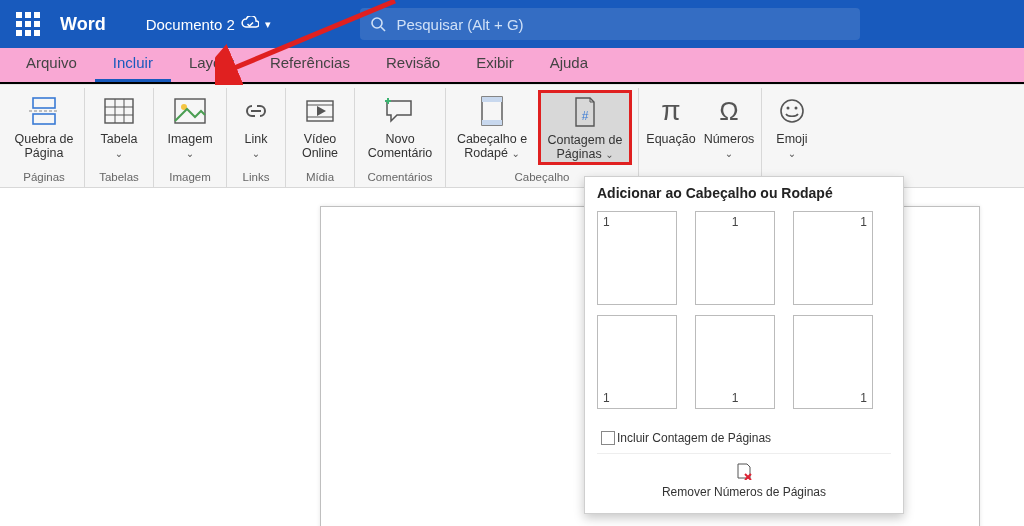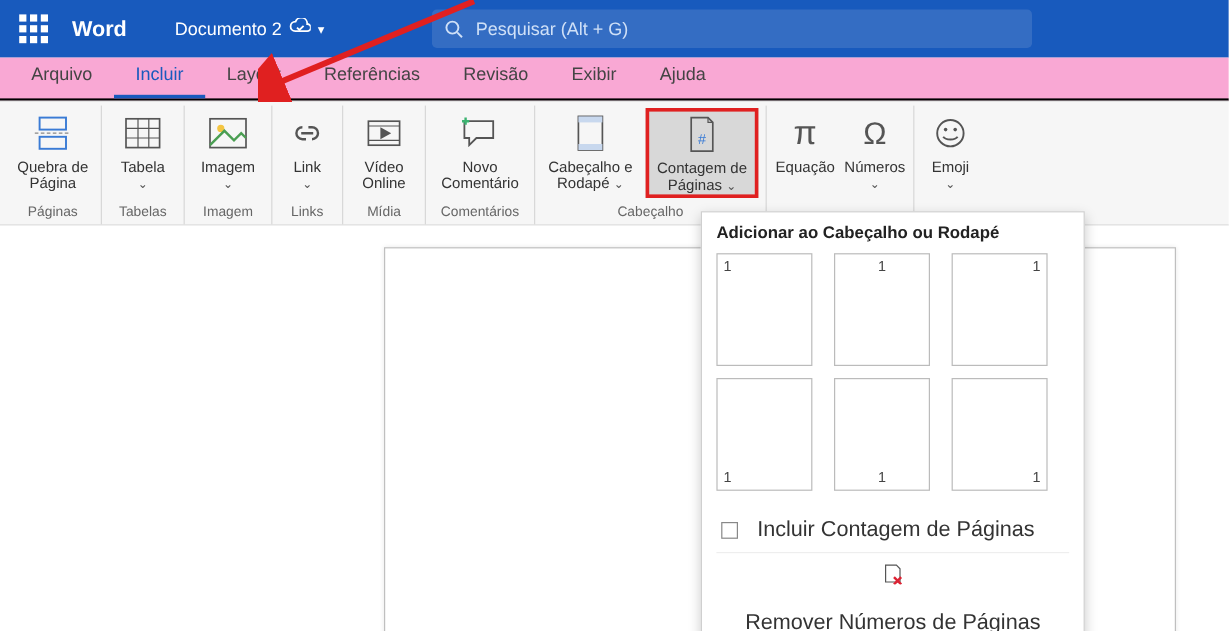--- a/index.html
+++ b/index.html
@@ -171,23 +171,23 @@
     cursor:pointer;
   }
   .tile .num { position:absolute; font-size:12px; color:#444; }
   .tile.hl .num { top:3px; left:5px; }
   .tile.hc .num { top:3px; left:50%; transform:translateX(-50%); }
   .tile.hr .num { top:3px; right:5px; }
   .tile.fl .num { bottom:3px; left:5px; }
   .tile.fc .num { bottom:3px; left:50%; transform:translateX(-50%); }
   .tile.fr .num { bottom:3px; right:5px; }
   .menu-row {
-    display:flex; align-items:center; gap:16px;
+    display:flex; align-items:center; gap:2px;
     padding: 8px 4px;
-    font-size: 18px;
+    font-size: 12px;
     color:#333;
     cursor:pointer;
   }
   .menu-row + .menu-row { border-top: 1px solid #eee; flex-direction: column; }
   .chkbox { width:14px; height:14px; border:1px solid #888; }
   
   .arrow {
     position:absolute;
     top: -5px; left: 215px;
     width: 200px; height: 90px;

